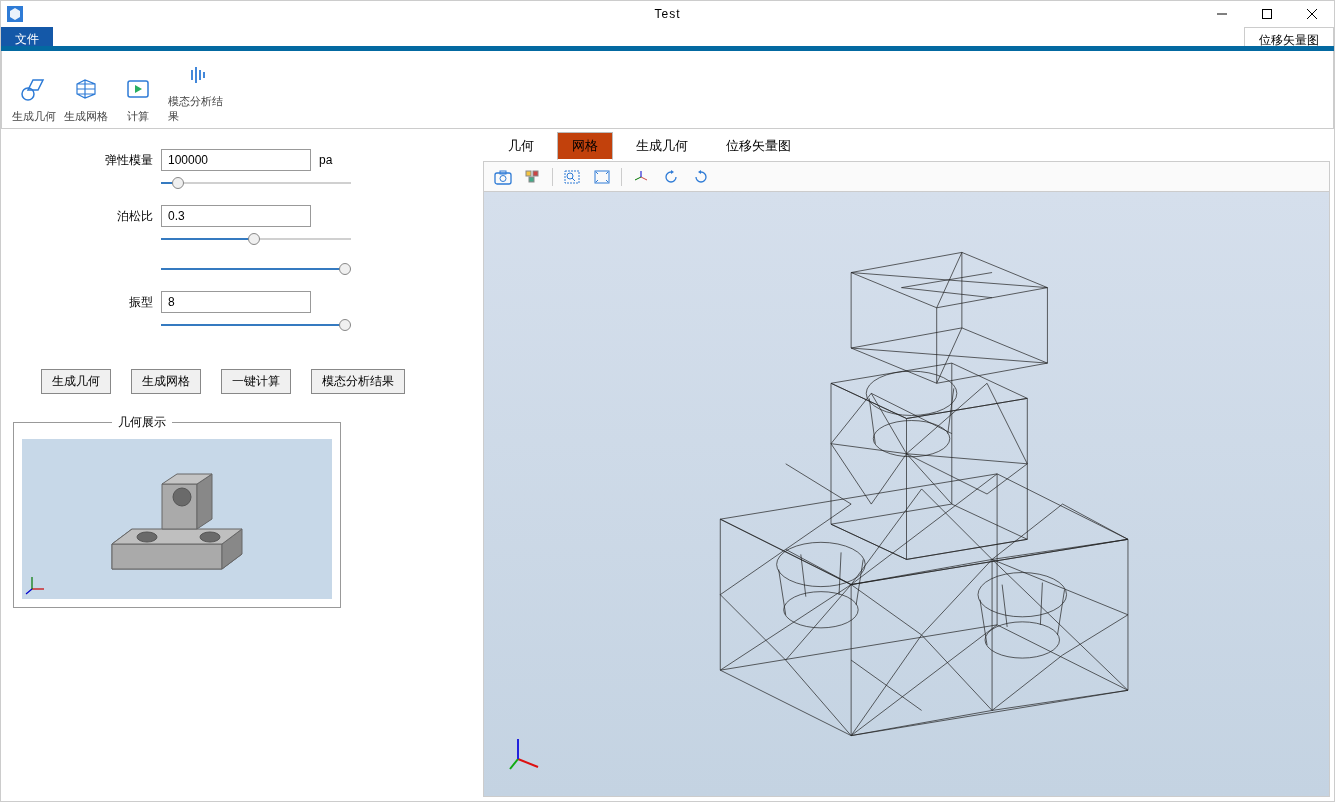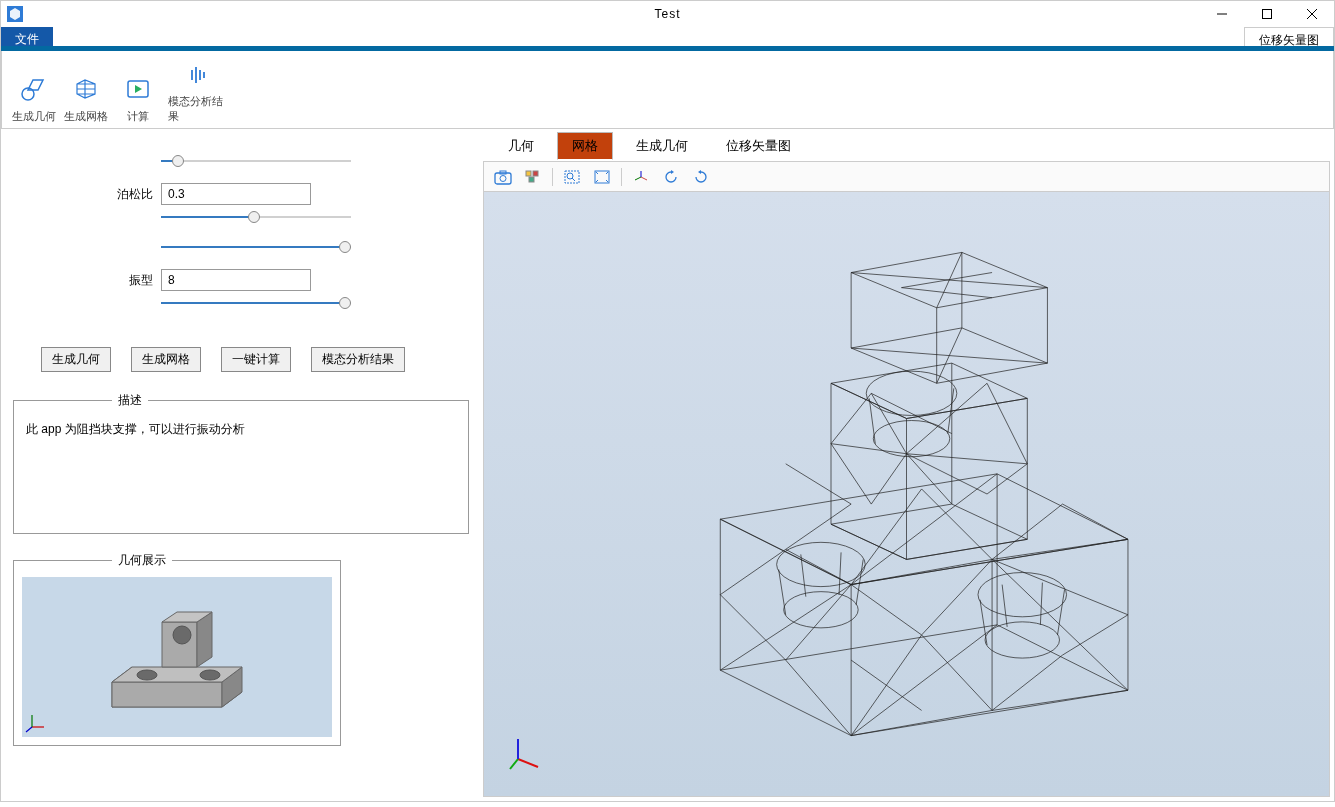--- a/index.html
+++ b/index.html
@@ -122,20 +122,25 @@
         </div>
       <div class="label">模态分析结果</div>
     </div>
   </div>
 
   <div class="content">
 
     <div class="left-panel">
       <div class="params">
 
+        <div class="param-row">
+          <label>弹性模量</label>
+          <input type="text" value="100000" style="">
+          <span class="unit">pa</span>
+        </div>
         <div class="slider-row">
             <div class="slider">
               <div class="track"></div>
               <div class="fill" style="width:9%"></div>
               <div class="thumb" style="left:9%"></div>
             </div>
           </div>
 
         <div class="param-row">
           <label>泊松比</label>
@@ -170,24 +175,20 @@
           </div>
       </div>
 
       <div class="btn-row">
         <button class="action-btn">生成几何</button>
         <button class="action-btn">生成网格</button>
         <button class="action-btn">一键计算</button>
         <button class="action-btn">模态分析结果</button>
       </div>
 
-      <fieldset>
-        <legend>描述</legend>
-        <div class="desc-box">此 app 为阻挡块支撑，可以进行振动分析</div>
-      </fieldset>
 
       <fieldset style="width:326px">
         <legend>几何展示</legend>
         <div class="preview-box">
           <svg width="310" height="160" viewBox="0 0 310 160">
             <defs>
                 <linearGradient id="g1" x1="0" y1="0" x2="1" y2="1">
                   <stop offset="0" stop-color="#b8b8b8"></stop>
                   <stop offset="1" stop-color="#8a8a8a"></stop>
                 </linearGradient>

